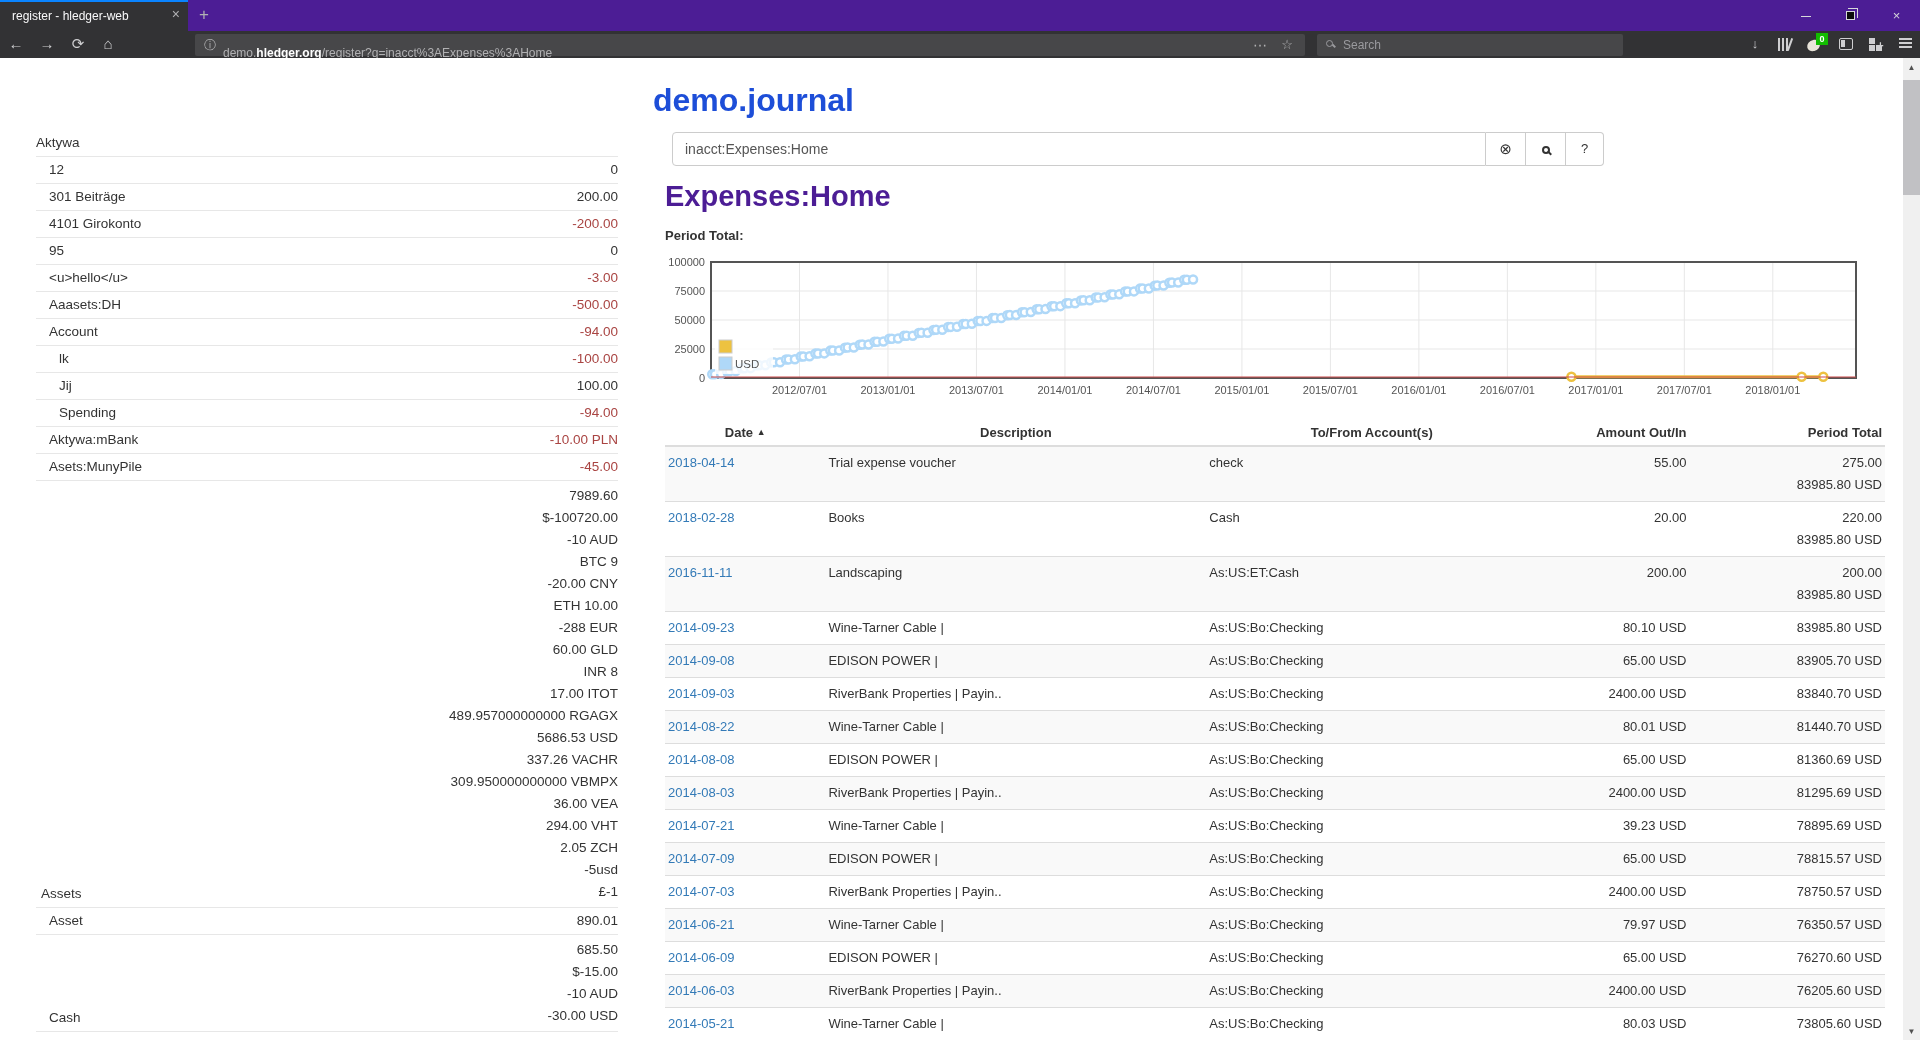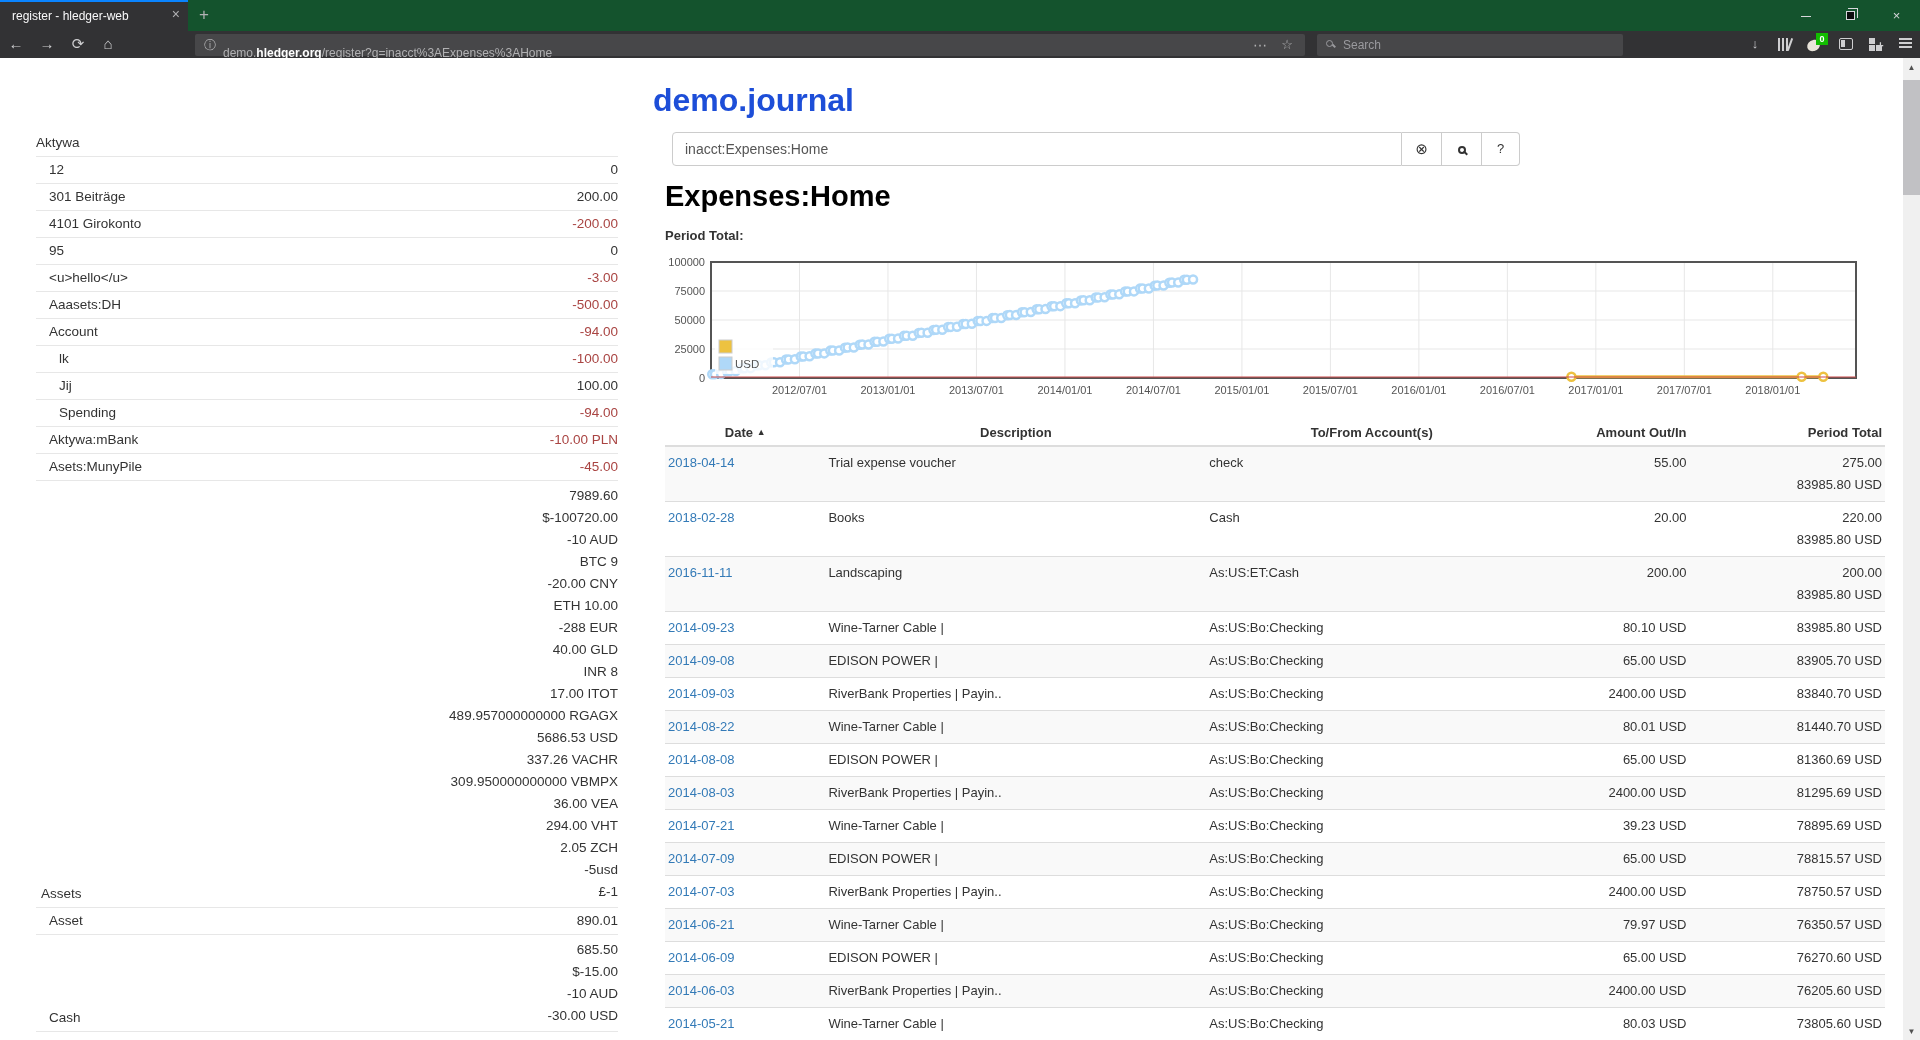--- a/index.html
+++ b/index.html
@@ -1,19 +1,19 @@
 <!DOCTYPE html>
 <html><head>
 <meta charset="utf-8">
 <style>
   * { margin:0; padding:0; box-sizing:border-box; }
   html,body { width:1920px; height:1040px; overflow:hidden; background:#fff;
     font-family:"Liberation Sans", sans-serif; }
   
-  .titlebar { position:absolute; left:0; top:0; width:1920px; height:31px; background:#14532d;padding-left:10px; }
+  .titlebar { position:absolute; left:0; top:0; width:1920px; height:31px; background:#4c1d95;padding-left:10px; }
   .tab { position:absolute; left:0; top:0; width:188px; height:31px; background:#323234; }
   .tab-accent { position:absolute; left:0; top:0; width:188px; height:2px; background:#0a84ff; }
   .tab-title { position:absolute; left:12px; top:9px; font-size:12px; color:#f9f9fa; white-space:nowrap; }
   .tab-close { position:absolute; right:8px; top:6px; font-size:14px; color:#b1b1b3; cursor:default; }
   .newtab { position:absolute; left:188px; top:0; width:32px; height:31px; color:#b1b1b3; font-size:17px; text-align:center; line-height:29px; }
   .win-controls span { position:absolute; top:0; width:45px; height:31px; color:#d7d7db; text-align:center; line-height:31px; font-size:13px; }
   .win-min { left:1783px; }
   .win-min i { display:inline-block; width:10px; height:1px; background:#d7d7db; vertical-align:middle; }
   .win-restore { left:1828px; }
   .win-restore i { position:relative; display:inline-block; width:9px; height:9px; border:1px solid #d7d7db; margin-top:11px; background:#0c0c0d;}
@@ -49,27 +49,27 @@
   .sidebar { position:absolute; left:36px; top:72px; width:582px; font-size:13.5px; }
   .srow { display:flex; justify-content:space-between; align-items:flex-end; border-bottom:1px solid #e7e7e7; padding:4px 0; line-height:18px; }
   .srow .acct { color:#333; white-space:nowrap; }
   .srow .vals { text-align:right; }
   .srow .vals div { line-height:18px; }
   .srow.multi .vals div { line-height:22px; }
   .neg { color:#a94442; }
   .d0 { padding-left:0; } .d1 { padding-left:5px; } .d2 { padding-left:13px; } .d3 { padding-left:23px; }
   
   .ptitle { position:absolute; left:653px; top:24px; font-size:32px; color:#1d4ed8; }
-  .qgroup { position:absolute; left:672px; top:74px; width:848px; height:34px; display:flex; }
+  .qgroup { position:absolute; left:672px; top:74px; width:932px; height:34px; display:flex; }
   .qinput { flex:1; height:34px; border:1px solid #ccc; border-radius:4px 0 0 4px; padding:0 12px; font-size:14px; color:#555; font-family:"Liberation Sans",sans-serif; }
   .qbtn { width:40px; height:34px; border:1px solid #ccc; border-left:none; background:#fff; color:#333; font-size:15px; text-align:center; line-height:32px; }
   .qbtn.last { border-radius:0 4px 4px 0; width:38px; font-size:13px; }
   .qbtn .mag2 { position:relative; display:inline-block; width:8px; height:8px; border:2px solid #333; border-radius:50%; margin-top:9px;}
   .qbtn .mag2::after { content:""; position:absolute; width:5px; height:2px; background:#333; right:-4px; bottom:-2px; transform:rotate(45deg); }
-  .acct-h2 { position:absolute; left:665px; top:122px; font-size:29px; color:#000000; }
+  .acct-h2 { position:absolute; left:665px; top:122px; font-size:29px; color:#4c1d95; }
   .period-label { position:absolute; left:665px; top:170px; font-size:13px; font-weight:bold; color:#333; }
   .chart { position:absolute; left:665px; top:190px; }
   
   .regtable { position:absolute; left:665px; top:362px; width:1220px; border-collapse:collapse; font-size:13px; color:#333; }
   .regtable th { text-align:center; font-weight:bold; padding:5px 3px; border-bottom:2px solid #ddd; white-space:nowrap; }
   .regtable th.r, .regtable td.r { text-align:right; }
   .regtable td { padding:5px 3px; border-top:1px solid #ddd; vertical-align:top; line-height:22px; white-space:nowrap; }
   .regtable tbody tr:nth-child(odd) { background:#f9f9f9; }
   .regtable a { color:#337ab7; text-decoration:none; }
   .regtable .totals div { line-height:22px; }
@@ -201,21 +201,21 @@
       <div class="srow multi">
         <span class="acct d1">Assets</span>
         <span class="vals">
           <div>7989.60</div>
           <div>$-100720.00</div>
           <div>-10 AUD</div>
           <div>BTC 9</div>
           <div>-20.00 CNY</div>
           <div>ETH 10.00</div>
           <div>-288 EUR</div>
-          <div>40.00 GLD</div>
+          <div>60.00 GLD</div>
           <div>INR 8</div>
           <div>17.00 ITOT</div>
           <div>489.957000000000 RGAGX</div>
           <div>5686.53 USD</div>
           <div>337.26 VACHR</div>
           <div>309.950000000000 VBMPX</div>
           <div>36.00 VEA</div>
           <div>294.00 VHT</div>
           <div>2.05 ZCH</div>
           <div>-5usd</div>

